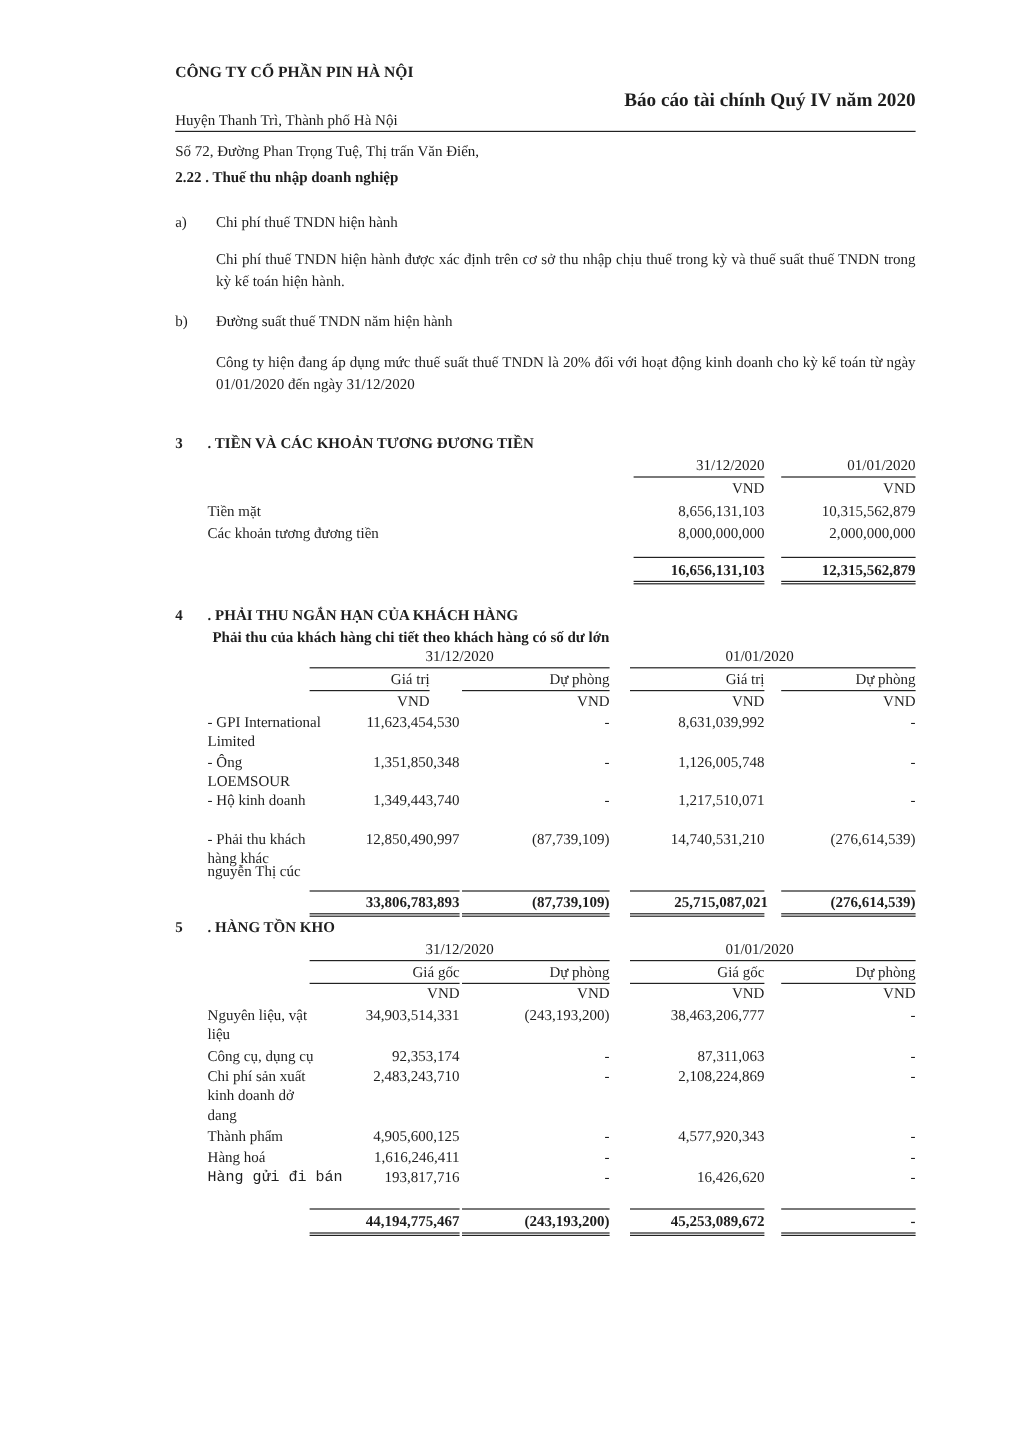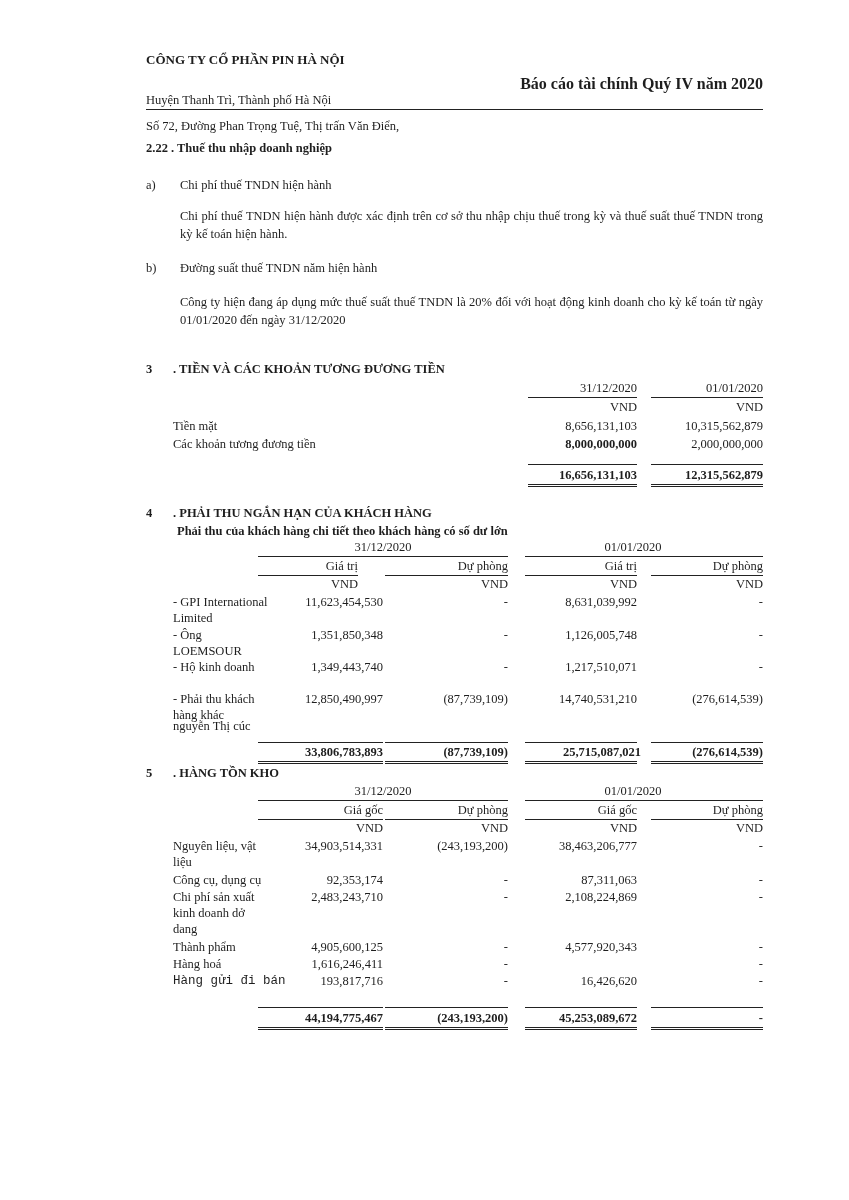--- a/index.html
+++ b/index.html
@@ -43,21 +43,21 @@
 <div class="cell" style="left:650px; width:113px; top:381px;">01/01/2020</div>
 <div class="sline" style="left:528px; width:109px; top:397px;"></div>
 <div class="sline" style="left:651px; width:112px; top:397px;"></div>
 <div class="cell" style="left:530px; width:107px; top:400px;">VND</div>
 <div class="cell" style="left:650px; width:113px; top:400px;">VND</div>
 
 <div class="lbl" style="top:419px;">Tiền mặt</div>
 <div class="cell" style="left:520px; width:117px; top:419px;">8,656,131,103</div>
 <div class="cell" style="left:640px; width:123px; top:419px;">10,315,562,879</div>
 <div class="lbl" style="top:437px;">Các khoản tương đương tiền</div>
-<div class="cell" style="left:520px; width:117px; top:437px;font-weight:bold;">8,000,000,000</div>
+<div class="cell" style="left:520px; width:117px; top:437px;">8,000,000,000</div>
 <div class="cell" style="left:640px; width:123px; top:437px;">2,000,000,000</div>
 
 <div class="sline" style="left:528px; width:109px; top:464px;"></div>
 <div class="sline" style="left:651px; width:112px; top:464px;"></div>
 <div class="cell tot" style="left:520px; width:117px; top:468px;">16,656,131,103</div>
 <div class="cell tot" style="left:640px; width:123px; top:468px;">12,315,562,879</div>
 <div class="dline" style="left:528px; width:109px; top:484px;"></div>
 <div class="dline" style="left:651px; width:112px; top:484px;"></div>
 
 <div class="abs b" style="left:146px; top:506px;">4</div>
@@ -109,21 +109,21 @@
 <div class="cell" style="left:380px; width:128px; top:692px;">(87,739,109)</div>
 <div class="cell" style="left:525px; width:112px; top:692px;">14,740,531,210</div>
 <div class="cell" style="left:650px; width:113px; top:692px;">(276,614,539)</div>
 
 <div class="sline" style="left:258px; width:125px; top:742px;"></div>
 <div class="sline" style="left:385px; width:123px; top:742px;"></div>
 <div class="sline" style="left:525px; width:112px; top:742px;"></div>
 <div class="sline" style="left:651px; width:112px; top:742px;"></div>
 <div class="cell tot" style="left:258px; width:125px; top:745px;">33,806,783,893</div>
 <div class="cell tot" style="left:380px; width:128px; top:745px;">(87,739,109)</div>
-<div class="cell tot" style="left:529px; width:112px; top:745px;">25,715,087,021</div>
+<div class="cell tot" style="left:545px; width:112px; top:745px;text-align:center;">25,715,087,021</div>
 <div class="cell tot" style="left:650px; width:113px; top:745px;">(276,614,539)</div>
 <div class="dline" style="left:258px; width:125px; top:761px;"></div>
 <div class="dline" style="left:385px; width:123px; top:761px;"></div>
 <div class="dline" style="left:525px; width:112px; top:761px;"></div>
 <div class="dline" style="left:651px; width:112px; top:761px;"></div>
 
 <div class="abs b" style="left:146px; top:766px;">5</div>
 <div class="abs b" style="left:173px; top:766px;">. HÀNG TỒN KHO</div>
 <div class="abs c" style="left:258px; width:250px; top:784px;">31/12/2020</div>
 <div class="abs c" style="left:503px; width:260px; top:784px;">01/01/2020</div>

